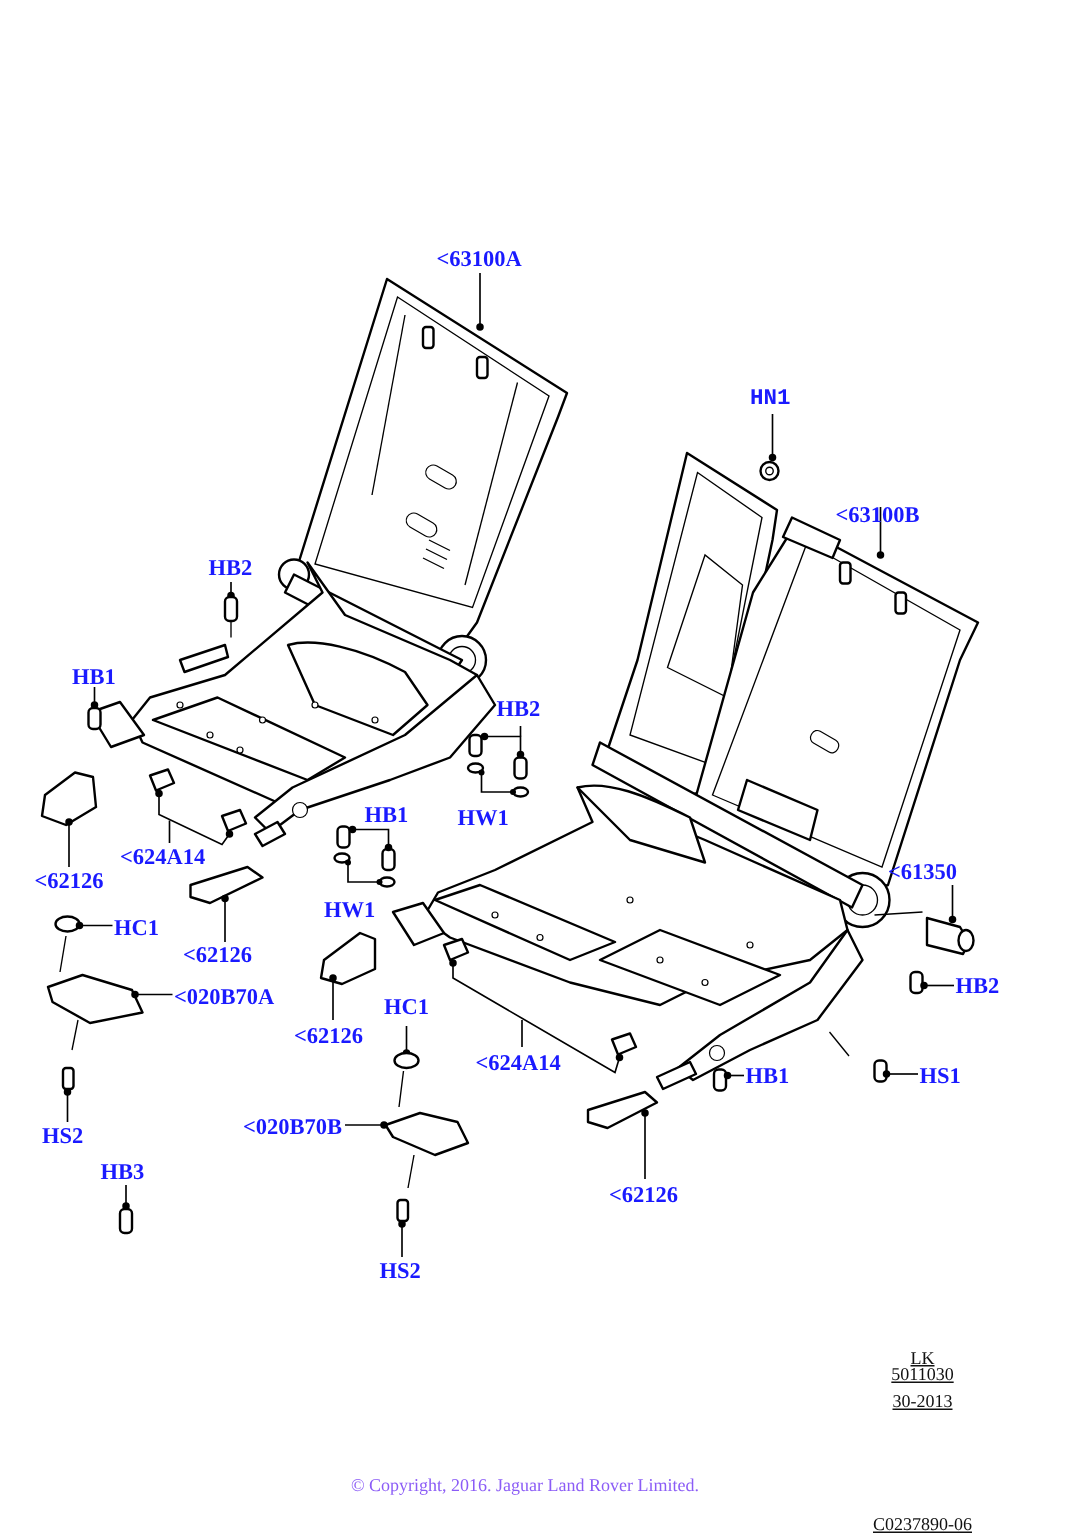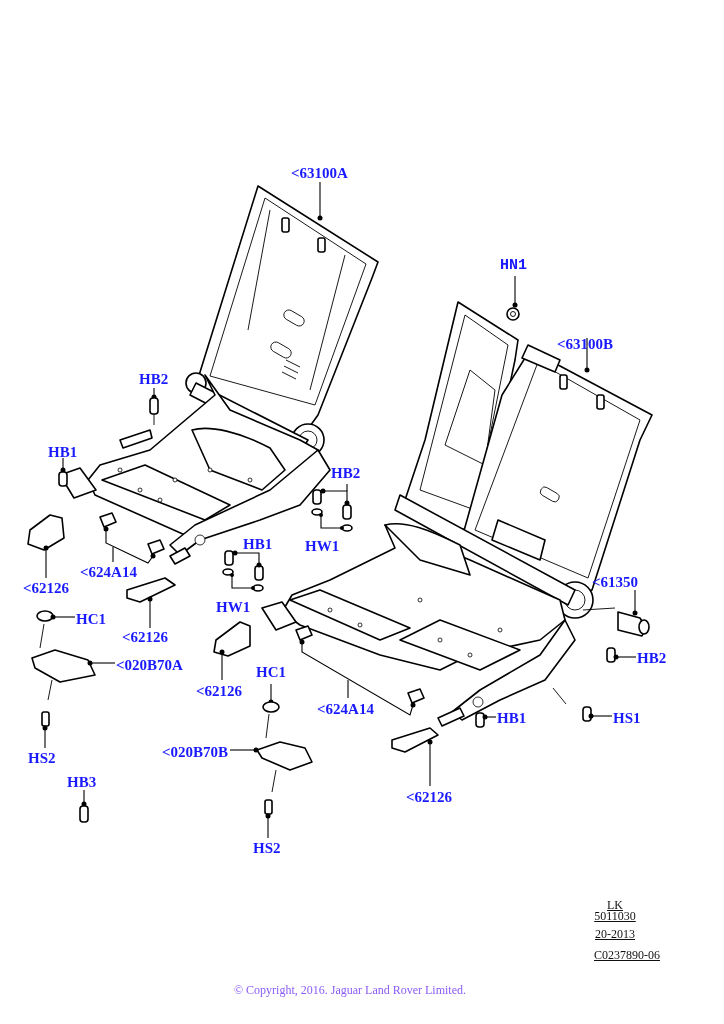--- a/index.html
+++ b/index.html
@@ -235,17 +235,17 @@
 <span class="lbl" style="left:253px;top:841px;">HS2</span>
 <span class="lbl" style="left:317px;top:702px;">&lt;624A14</span>
 <span class="lbl" style="left:497px;top:711px;">HB1</span>
 <span class="lbl" style="left:406px;top:790px;">&lt;62126</span>
 <span class="lbl" style="left:592px;top:575px;">&lt;61350</span>
 <span class="lbl" style="left:637px;top:651px;">HB2</span>
 <span class="lbl" style="left:613px;top:711px;">HS1</span>
 
 <div>
   <span class="meta" style="left:585px;top:910px;width:60px;">5011030</span>
-  <span class="meta" style="left:585px;top:928px;width:60px;">20-2013</span>
+  <span class="meta" style="left:585px;top:928px;width:60px;">30-2013</span>
   <span class="meta" style="left:585px;top:899px;width:60px;">LK</span>
-  <span class="meta" style="left:570px;top:949px;width:90px;text-align:right;">C0237890-06</span>
+  <span class="meta" style="left:570px;top:1010px;width:90px;">C0237890-06</span>
 </div>
 <div class="copy">© Copyright, 2016. Jaguar Land Rover Limited.</div>
 
 </body></html>

